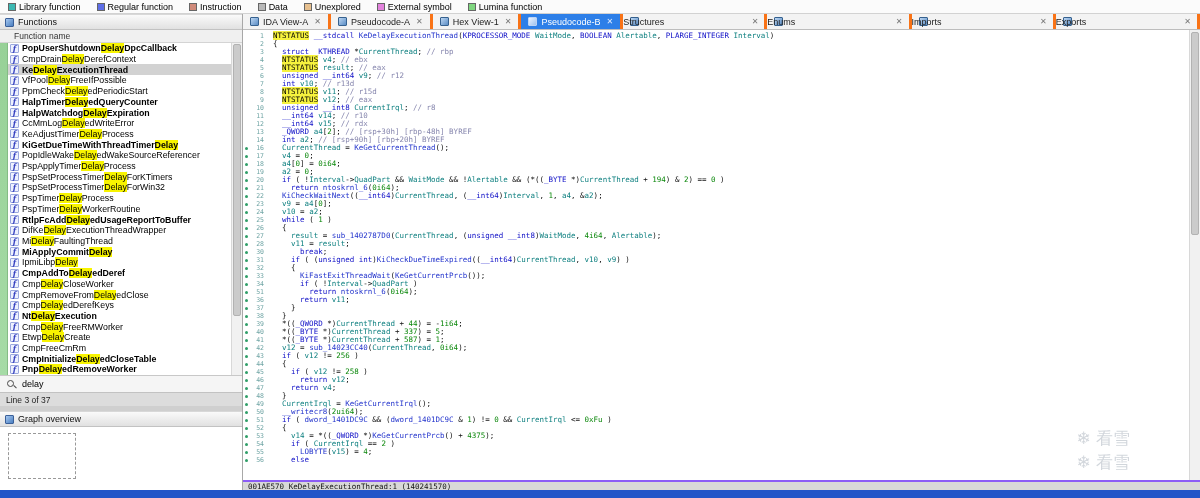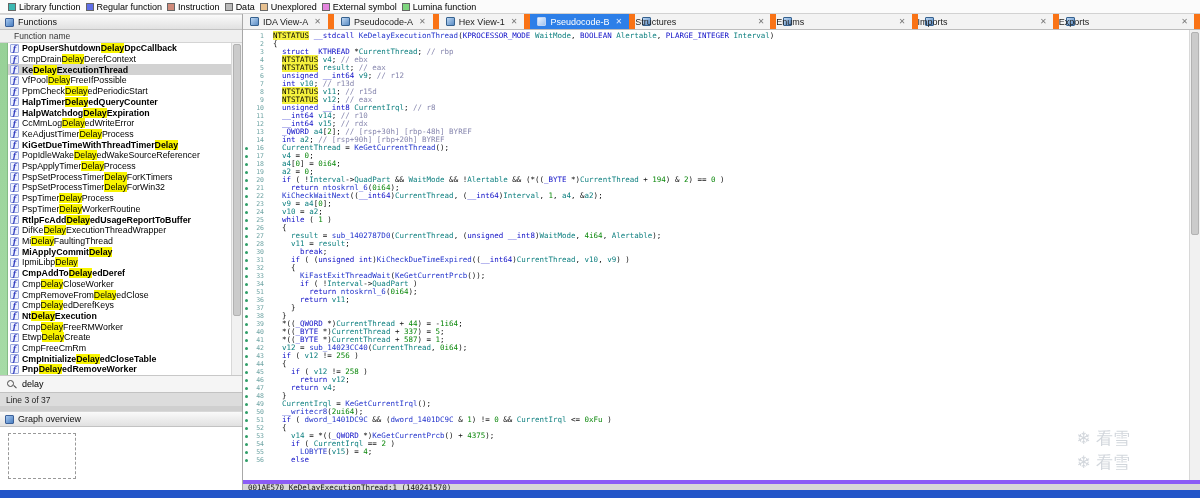--- a/index.html
+++ b/index.html
@@ -1,20 +1,20 @@
 <!DOCTYPE html>
 <html><head>
 <meta charset="utf-8">
 <style>
 *{margin:0;padding:0;box-sizing:border-box}
 html,body{width:1200px;height:498px;overflow:hidden;font-family:"Liberation Sans",sans-serif;background:#fff}
 #app{position:relative;width:1200px;height:498px;background:#e9e9e9}
 
 
-#legend{position:absolute;left:0;top:0;width:1200px;height:14px;background:#fbfbfb;border-bottom:1px solid #d2d2d2;display:flex;align-items:center;gap:5px;padding-left:8px;font-size:9px;color:#000;white-space:nowrap}
+#legend{position:absolute;left:0;top:0;width:1200px;height:14px;background:#fbfbfb;border-bottom:1px solid #d2d2d2;display:flex;align-items:center;gap:16px;padding-left:8px;font-size:9px;color:#000;white-space:nowrap}
 .legend-item{display:flex;align-items:center;gap:3px}
 .swatch{width:8px;height:8px;border:1px solid #666;display:inline-block}
 
 
 #left{position:absolute;left:0;top:14px;width:243px;height:476px;background:#fff;border-right:1px solid #a8a8a8}
 .panel-title{height:16px;background:linear-gradient(#fafafa,#e1e1e1);border-bottom:1px solid #c2c2c2;border-top:1px solid #d8d8d8;display:flex;align-items:center;gap:4px;padding:0 5px;font-size:9px;color:#111}
 .wicon{width:9px;height:9px;border:1px solid #3a5f98;border-radius:1px;background:linear-gradient(135deg,#a6c8f0,#4a7ec0);flex:0 0 9px}
 .col-header{height:13px;background:#f0f0f0;border-bottom:1px solid #d4d4d4;font-size:8.5px;color:#333;display:flex;align-items:center;padding-left:14px}
 .func-list{position:relative;height:332px;background:#fff;overflow:hidden}
 .band{position:absolute;left:0;top:0;bottom:0;width:8px;background:linear-gradient(180deg,#97d197,#a6dba6);border-right:1px solid #84bc84}
@@ -32,21 +32,21 @@
 .mag::before{content:"";position:absolute;left:0;top:0;width:5px;height:5px;border:1.4px solid #4a4a4a;border-radius:50%}
 .mag::after{content:"";position:absolute;left:6px;top:6.5px;width:3.5px;height:1.4px;background:#4a4a4a;transform:rotate(45deg)}
 .line-status{height:14px;background:#dcdcdc;border-top:1px solid #c2c2c2;display:flex;align-items:center;padding-left:6px;font-size:8.5px;color:#222}
 .hsplit{height:5px;background:#cfcfcf}
 .graph-content{position:relative;height:63px;background:#fff}
 .viewrect{position:absolute;left:8px;top:6px;width:68px;height:46px;border:1px dashed #999}
 
 
 #main{position:absolute;left:243px;top:14px;width:957px;height:476px;background:#fff}
 #tabbar{position:absolute;left:0;top:0;right:0;height:16px;background:#ededed;border-bottom:1px solid #bdbdbd;display:flex}
-.tab{display:flex;align-items:center;gap:4px;padding:0 7px;border-right:6px solid #f97316;font-size:9px;color:#222;background:#f3f3f3;white-space:nowrap;cursor:default}
+.tab{display:flex;align-items:center;gap:4px;padding:0 7px;border-right:3px solid #f97316;font-size:9px;color:#222;background:#f3f3f3;white-space:nowrap;cursor:default}
 .ticon{width:9px;height:9px;border:1px solid #35618f;background:linear-gradient(135deg,#bcd6f2,#5a8cc4);border-radius:1px;flex:0 0 9px}
 .tclose{font-size:8px;color:#777;margin-left:2px;line-height:9px}
 .tab.active{background:#2d7fe8;color:#fff}
 .tab.active .tclose{color:#dce9ff}
 .tab.active .ticon{border-color:#bcd3f5;background:linear-gradient(135deg,#eaf2ff,#9fc3ef)}
 .tab.wide{flex:1;position:relative}
 .tab.wide .tlabel{position:absolute;left:0;right:0;text-align:left}
 .tab.wide .tclose{position:absolute;right:6px}
 
 #codearea{position:absolute;left:0;top:16px;right:0;bottom:10px;background:#fff;overflow:hidden;font-family:"DejaVu Sans Mono",monospace;font-size:7.5px}
@@ -57,21 +57,21 @@
 .src{white-space:pre}
 .tk-k{color:#0d0dc6}
 .tk-v{color:#0c7f7f}
 .tk-f{color:#2233cc}
 .tk-n{color:#0a870a}
 .tk-c{color:#8585ad}
 .tk-h{background:#f6f23e;color:#000}
 .tk-p{color:#101010}
 .vscroll.code .thumb{top:2px;height:45%}
 
-#statusbar{position:absolute;left:0;bottom:0;right:0;height:10px;background:#d8d8d8;border-top:4px solid #8b5cf6;display:flex;align-items:center;padding-left:5px;font-family:"DejaVu Sans Mono",monospace;font-size:7.5px;color:#111}
+#statusbar{position:absolute;left:0;bottom:0;right:0;height:10px;background:#d8d8d8;border-top:2px solid #8b5cf6;display:flex;align-items:center;padding-left:5px;font-family:"DejaVu Sans Mono",monospace;font-size:7.5px;color:#111}
 #bottomstrip{position:absolute;left:0;top:490px;width:1200px;height:8px;background:#2355c8}
 #watermark{position:absolute;right:70px;bottom:6px;color:#8f9aa8;opacity:.4;font-size:17px;line-height:24px;font-family:"DejaVu Sans",sans-serif;pointer-events:none}
 </style>
 </head>
 <body>
 
 <div id="app">
 
   <div id="legend">
       <span class="legend-item">

